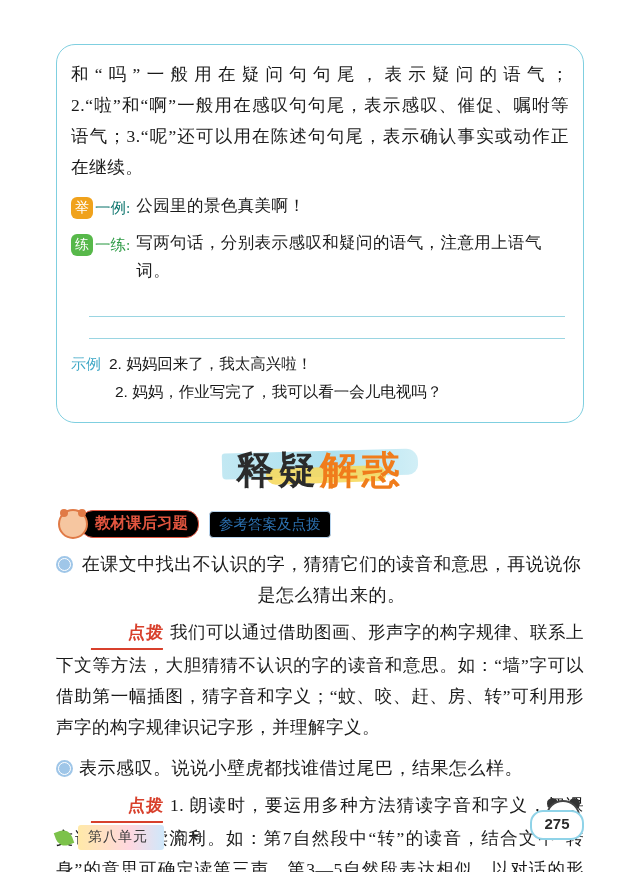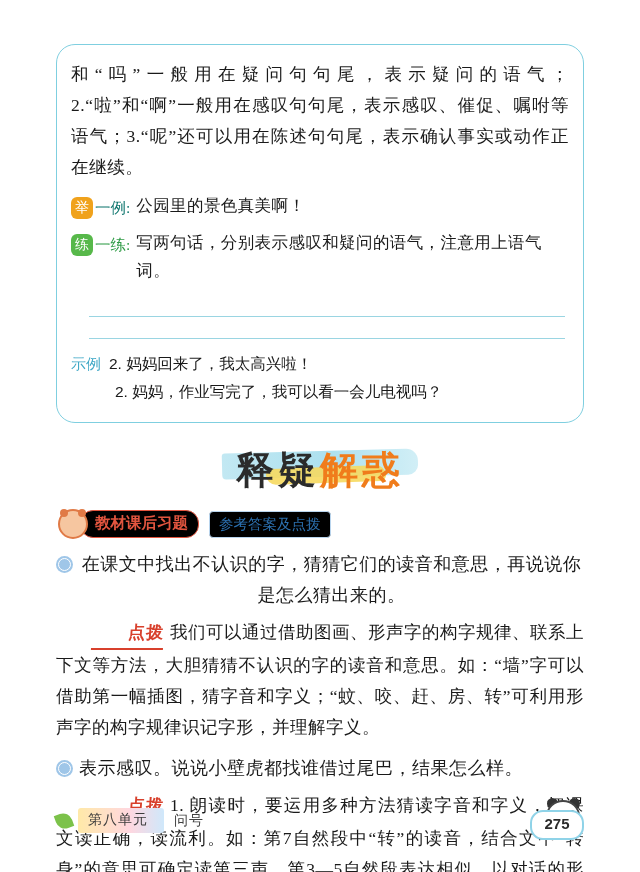--- a/index.html
+++ b/index.html
@@ -243,21 +243,21 @@
   .footer {
     position: absolute;
     left: 0;
     bottom: 18px;
     width: 640px;
     height: 40px;
   }
   .footer-bar {
     position: absolute;
     left: 56px;
-    bottom: 21px;
+    bottom: 4px;
     display: flex;
     align-items: center;
   }
   .leaf {
     width: 16px; height: 16px;
     background: #7cc24a;
     border-radius: 0 60% 0 60%;
     transform: rotate(-20deg);
     margin-right: 6px;
     flex: none;

